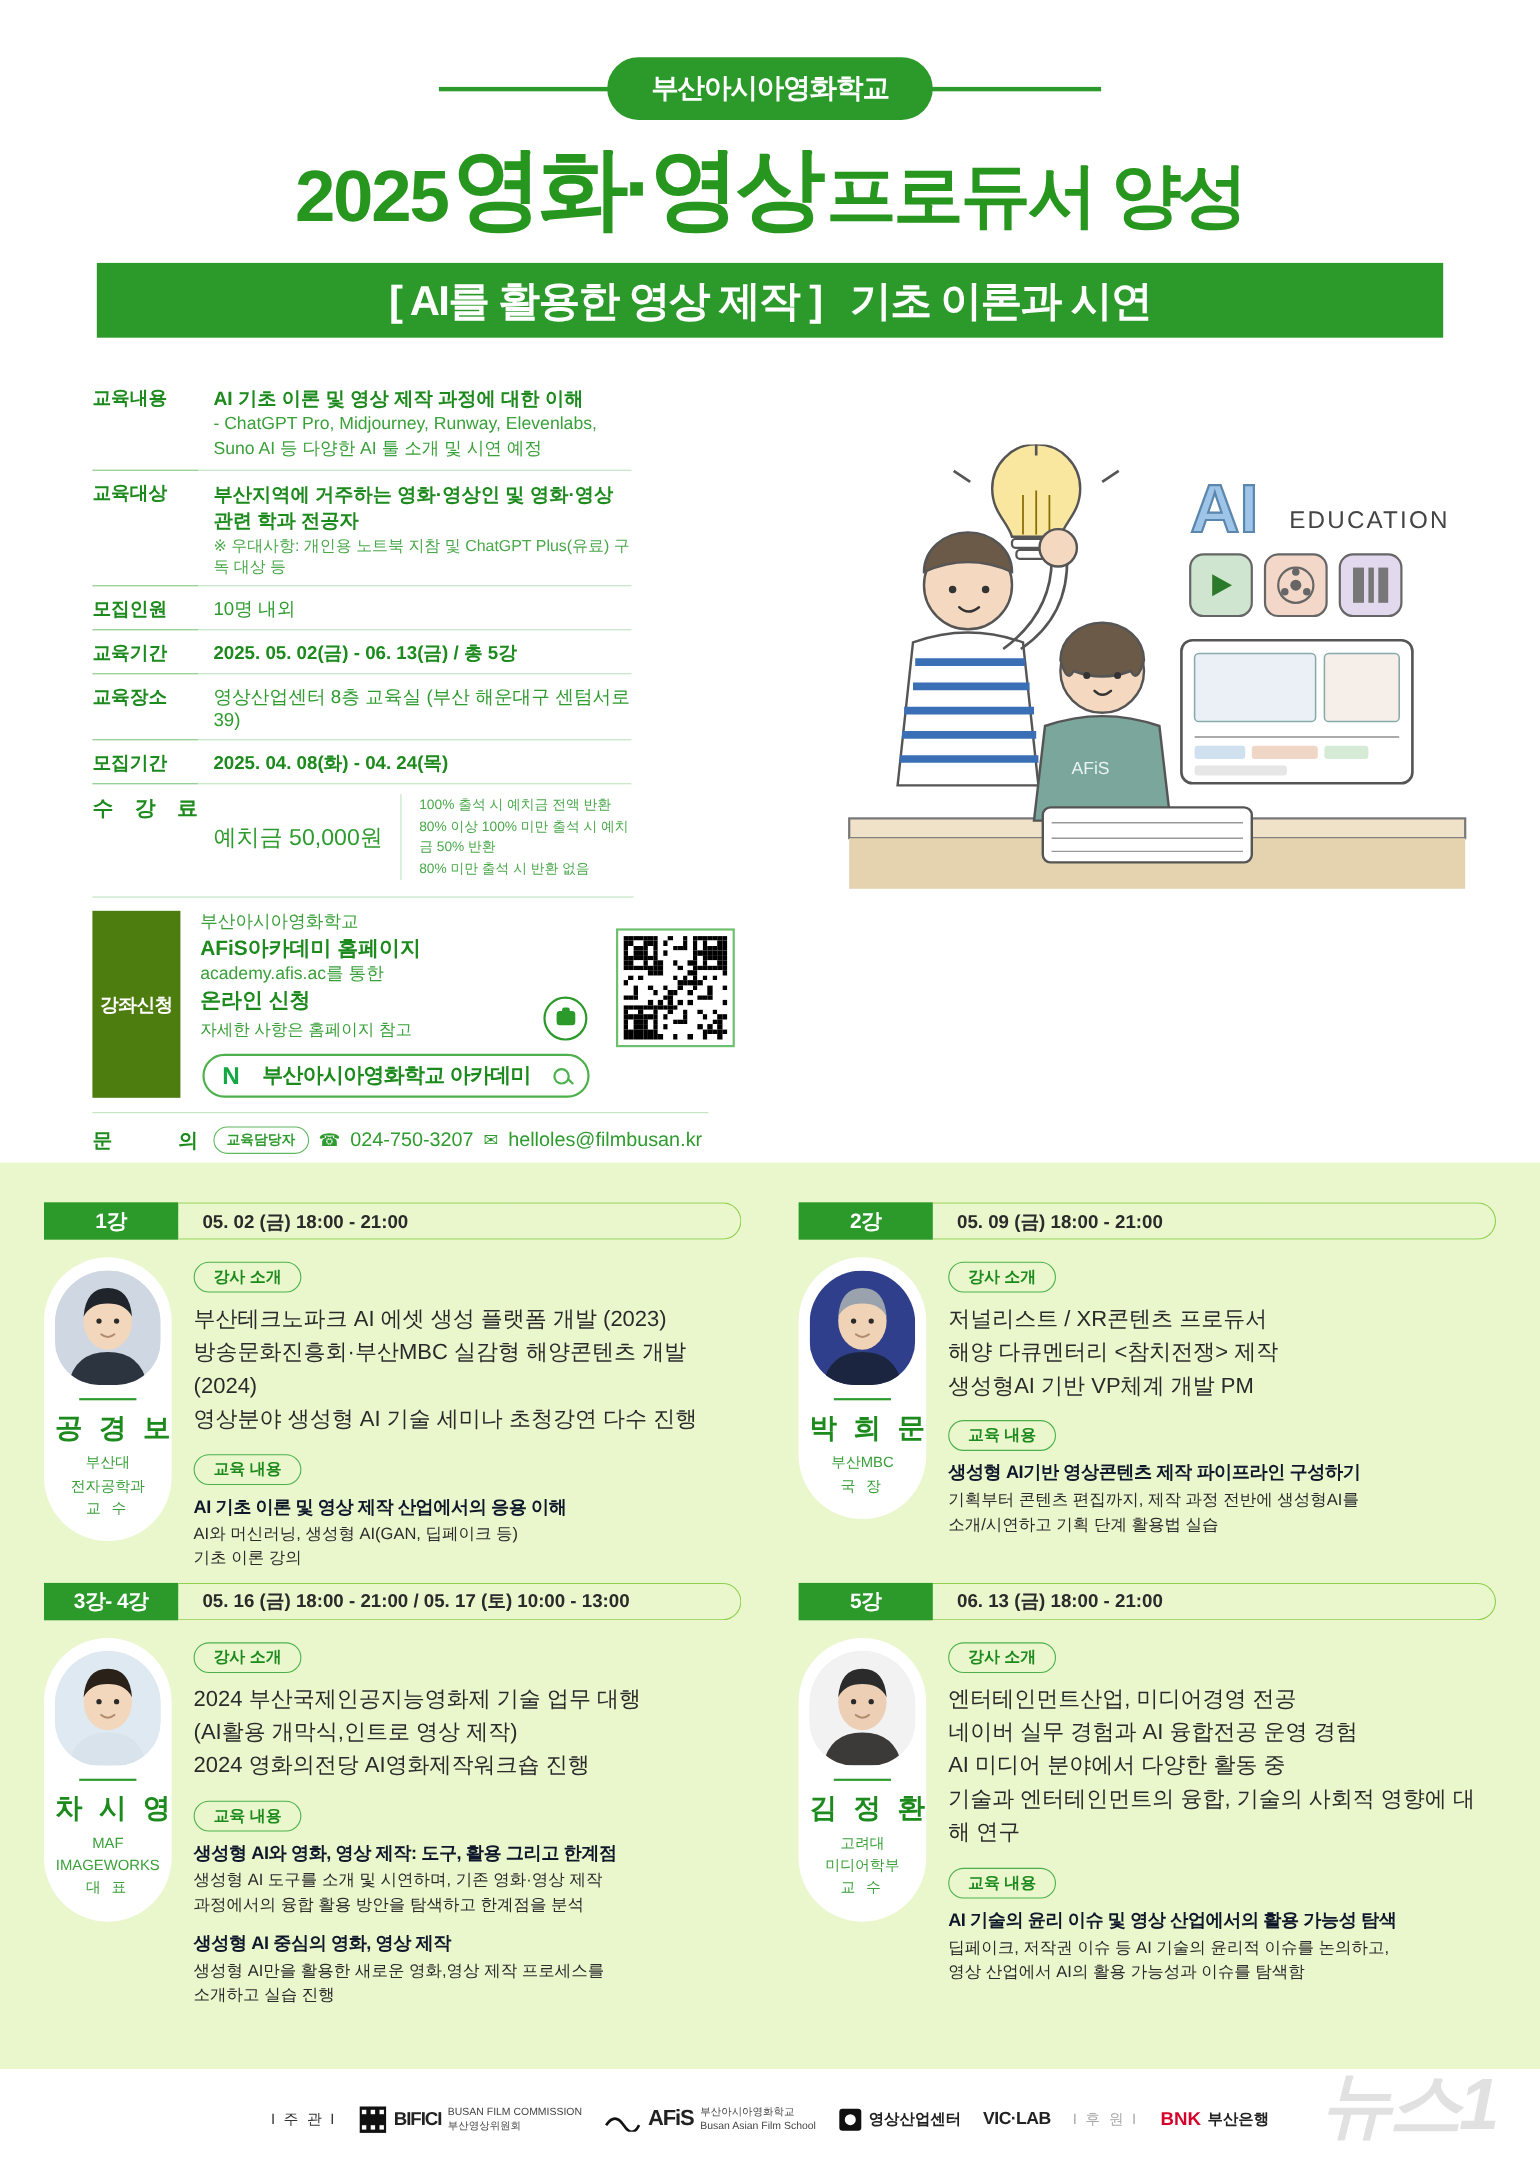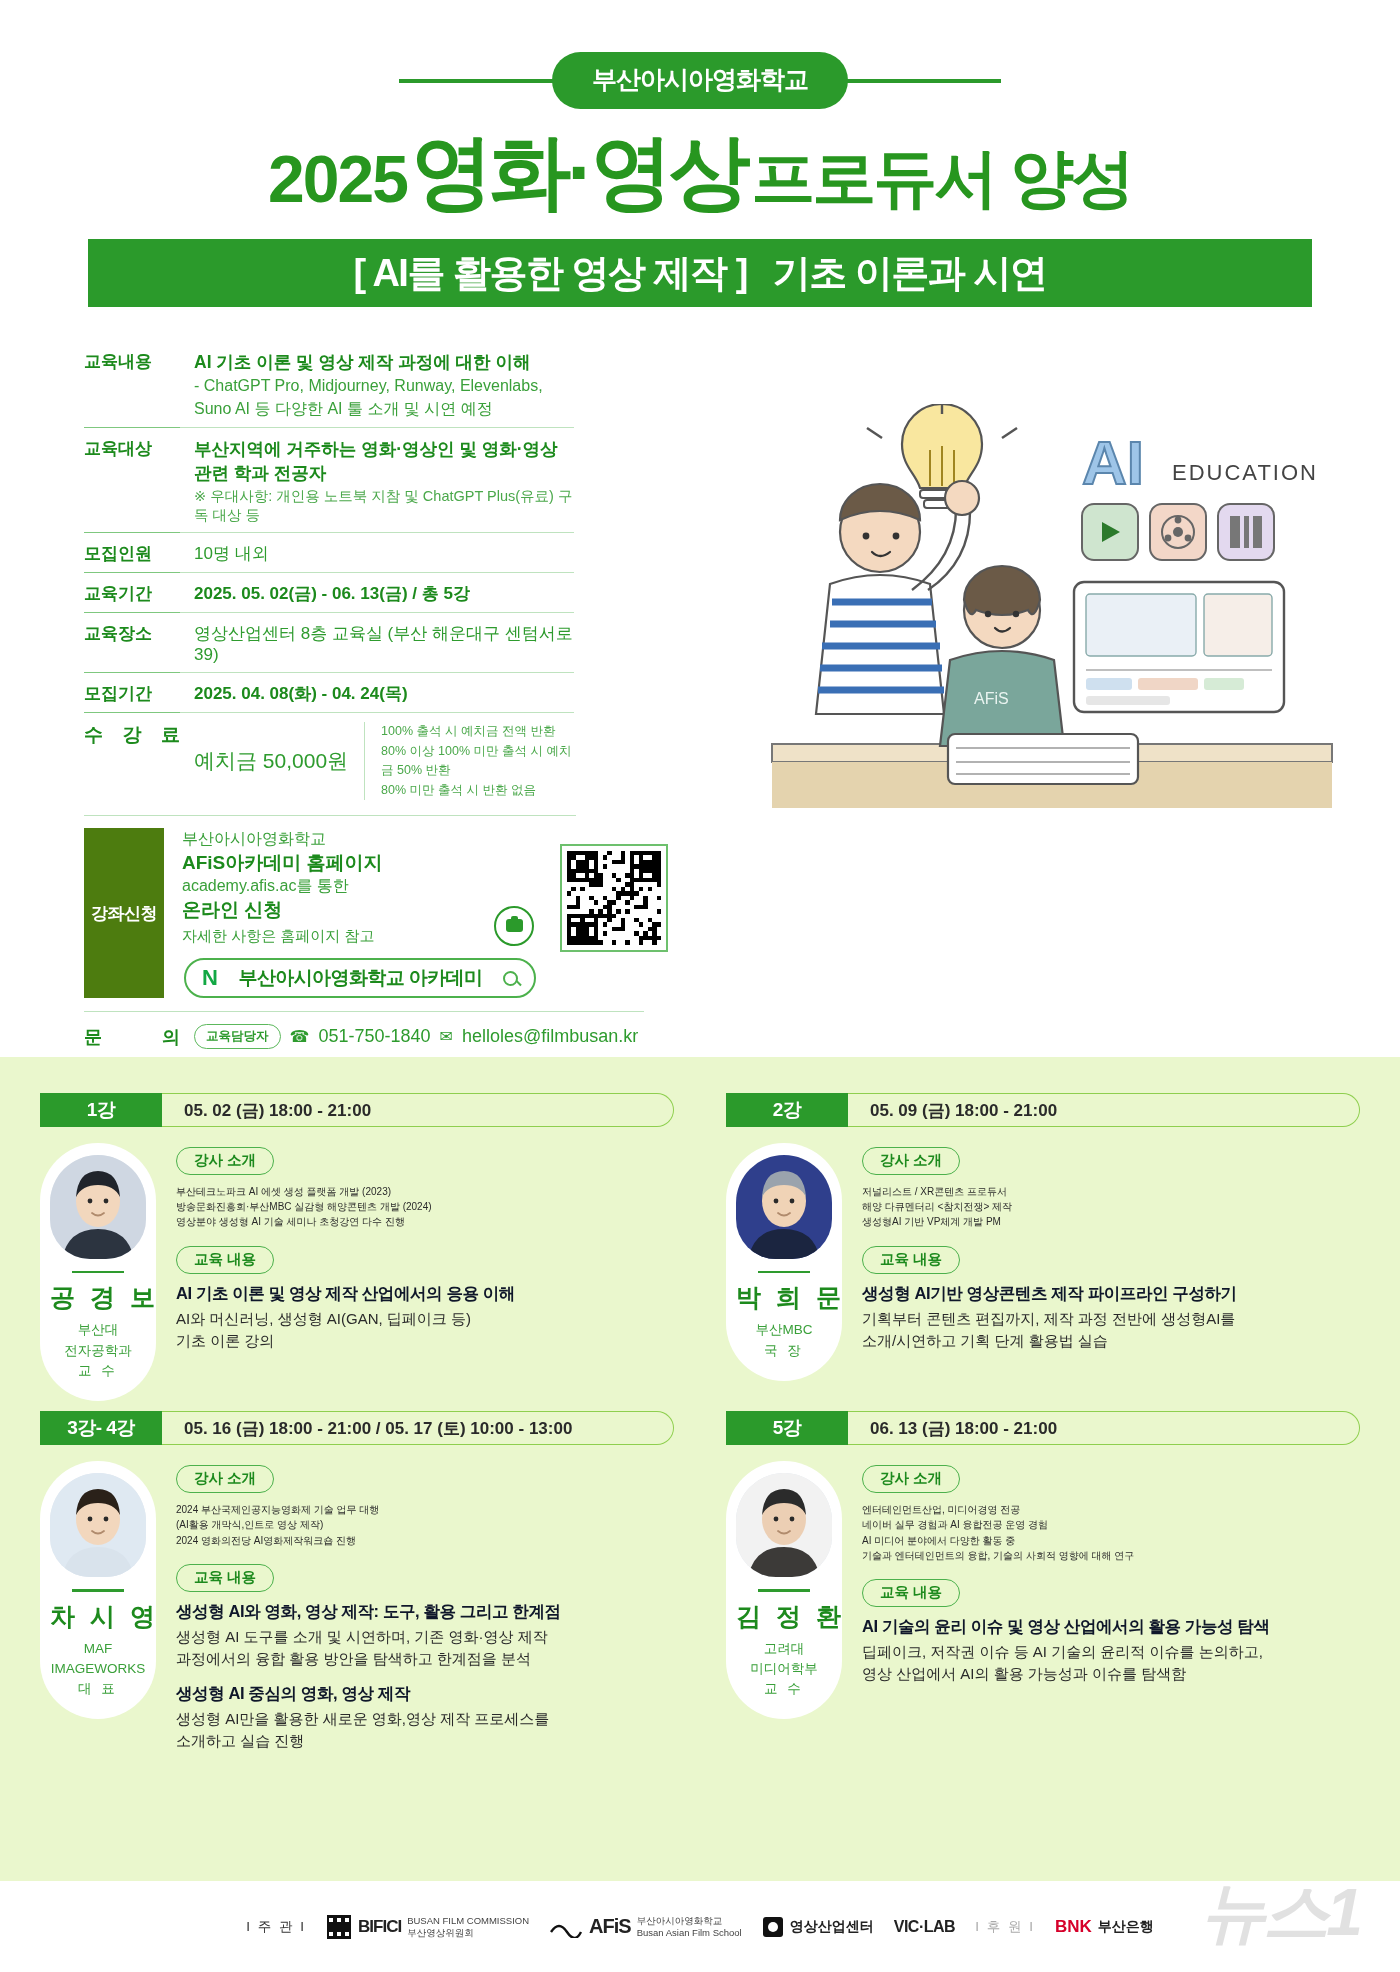--- a/index.html
+++ b/index.html
@@ -169,21 +169,21 @@
   }
   .prof-affil { font-size: 13.5px; color: #3aa03a; line-height: 1.5; margin-top: 6px; }
   .prof-affil div:last-child { letter-spacing: 3px; }
 
   .lect-info { flex: 1; padding-top: 4px; }
   .chip {
     display: inline-block; border: 1.8px solid #4cb14c; border-radius: 15px;
     padding: 3px 17px 4px; font-size: 14.5px; font-weight: bold; color: #1d8a1d;
     margin-bottom: 9px;
   }
-  .chip-rows { font-size: 10px; color: #2a2a2a; line-height: 1.52; }
+  .chip-rows { font-size: 20px; color: #2a2a2a; line-height: 1.52; }
   .block-gap { height: 16px; }
   .topic-title { font-size: 16.5px; font-weight: bold; color: #0f172a; margin-bottom: 3px; letter-spacing: -0.4px;}
   .topic-desc { font-size: 15px; color: #2a2a2a; line-height: 1.5; }
   .topic-sep { height: 12px; }
 
   
   .footer {
     position: absolute; top: 1881px; left: 0; width: 1400px; height: 91px;
     background: #fff; display: flex; align-items: center; justify-content: center;
     gap: 20px; color: #222;
@@ -741,21 +741,21 @@
           <span class="nv-mag"></span>
         </div>
       </div>
     </div>
 
     <div class="contact-row">
       <div class="contact-lbl">문 의</div>
       <div class="contact-body">
         <span class="pill-tag">교육담당자</span>
         <span class="ct-icon">☎</span>
-        <span class="ct-text">051-750-1840</span>
+        <span class="ct-text">024-750-3207</span>
         <span class="ct-icon">✉</span>
         <span class="ct-text">helloles@filmbusan.kr</span>
       </div>
     </div>
   </div>
 
   <div class="illus">
     <svg viewBox="0 0 604 432" width="604" height="432">
 
       <g>

